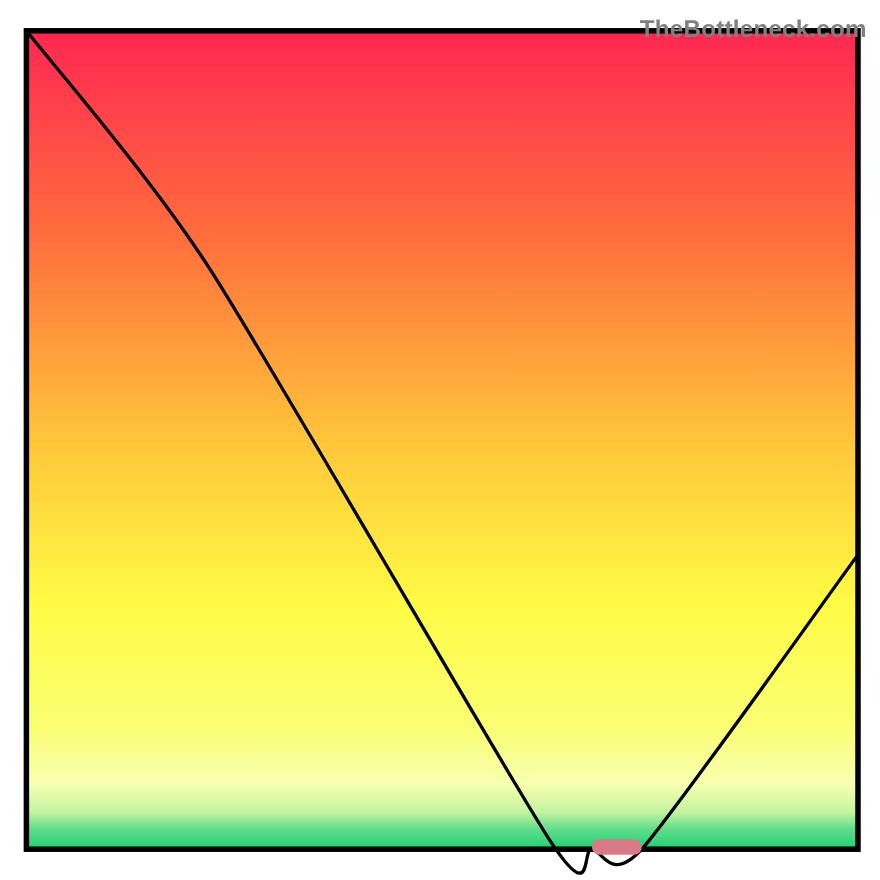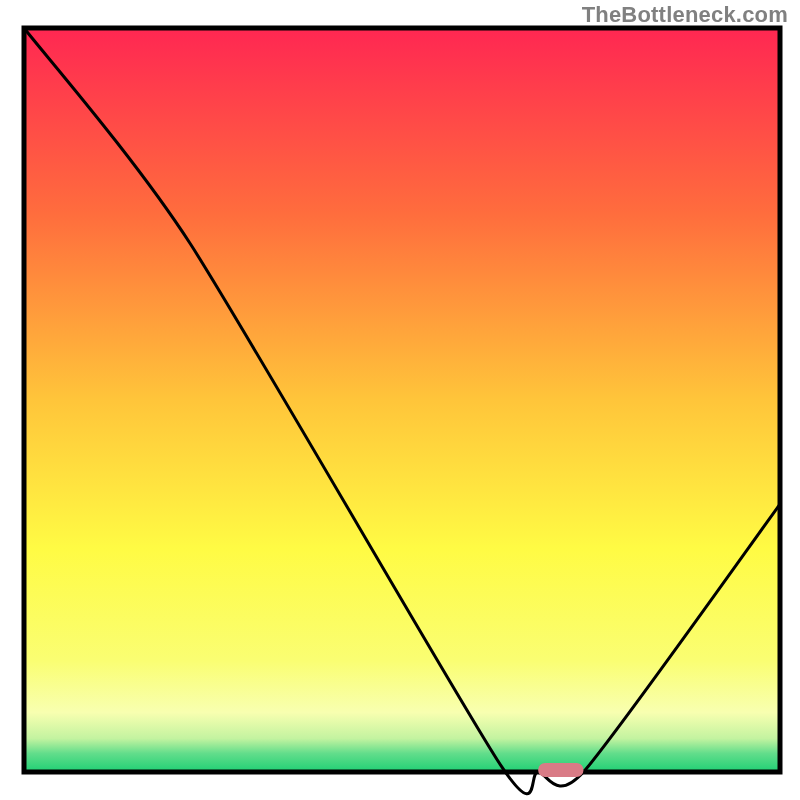--- a/index.html
+++ b/index.html
@@ -11,21 +11,21 @@
     font-family: Arial, Helvetica, sans-serif;
     background: #ffffff;
   }
   .chart-wrap {
     position: relative;
     width: 800px;
     height: 800px;
   }
   .attribution {
     position: absolute;
-    top: 2px;
+    top: 14px;
     right: 12px;
     color: #808080;
     font-size: 22px;
     font-weight: 600;
     letter-spacing: 0.2px;
     z-index: 5;
   }
   svg {
     display: block;
   }

